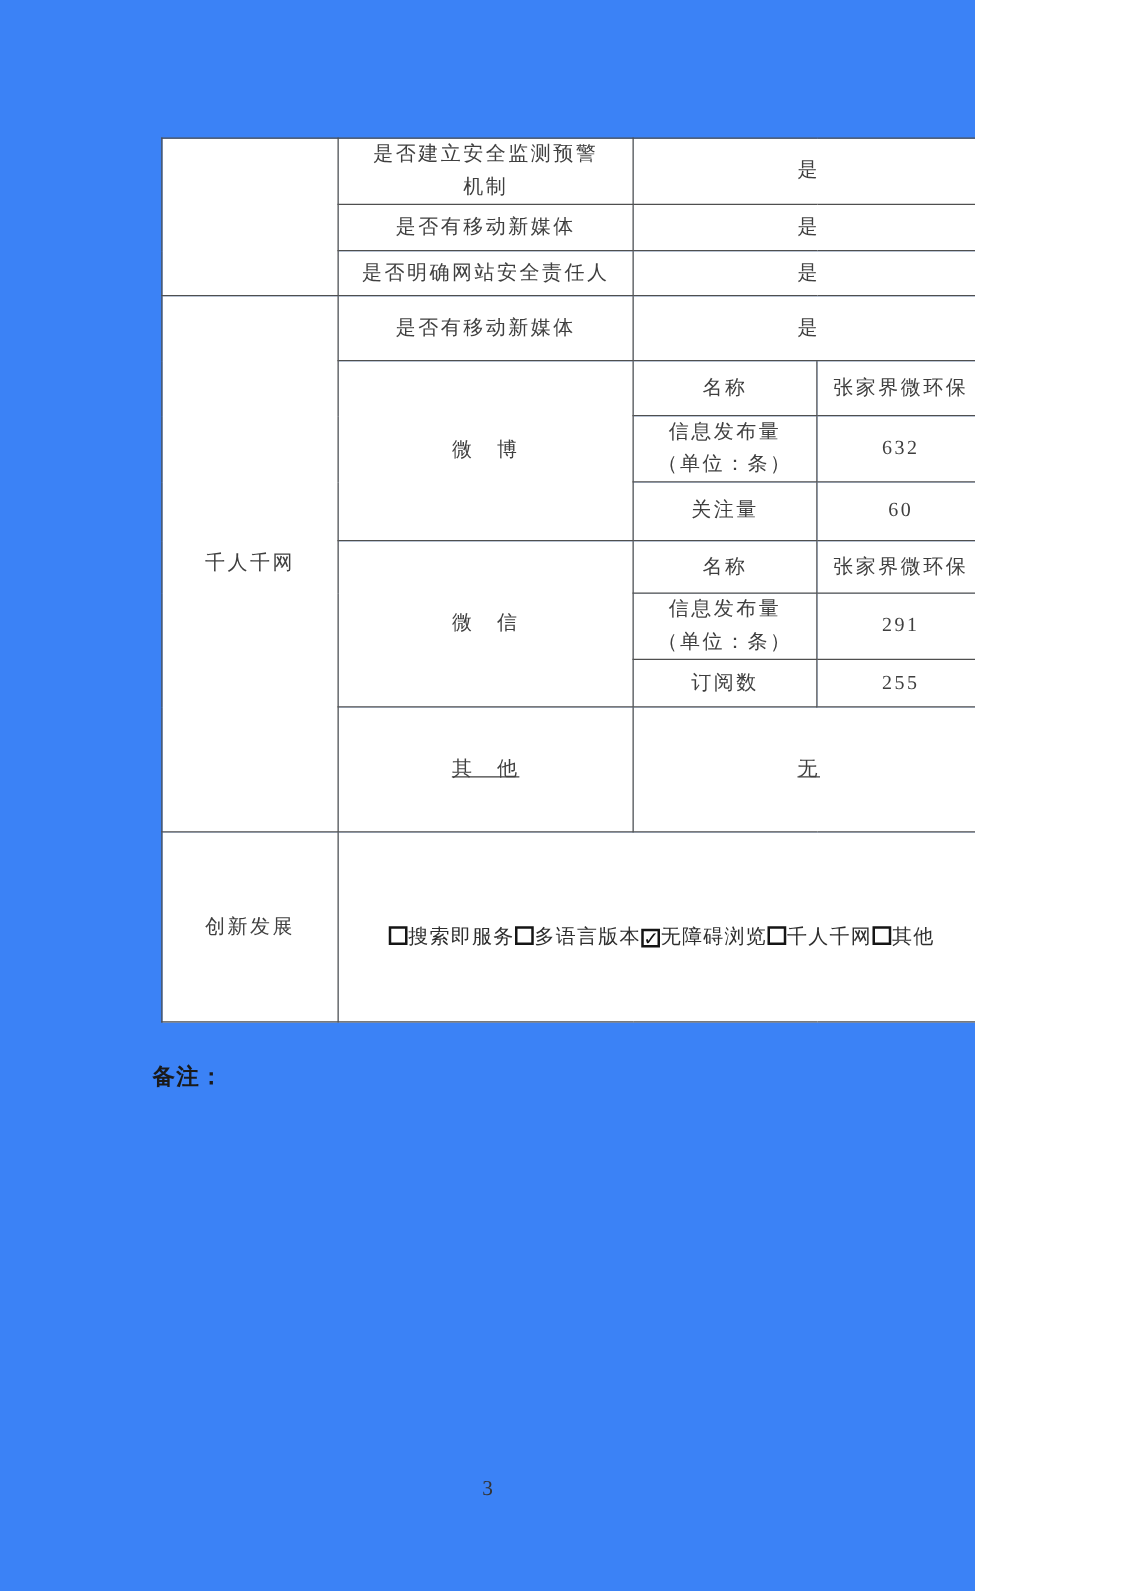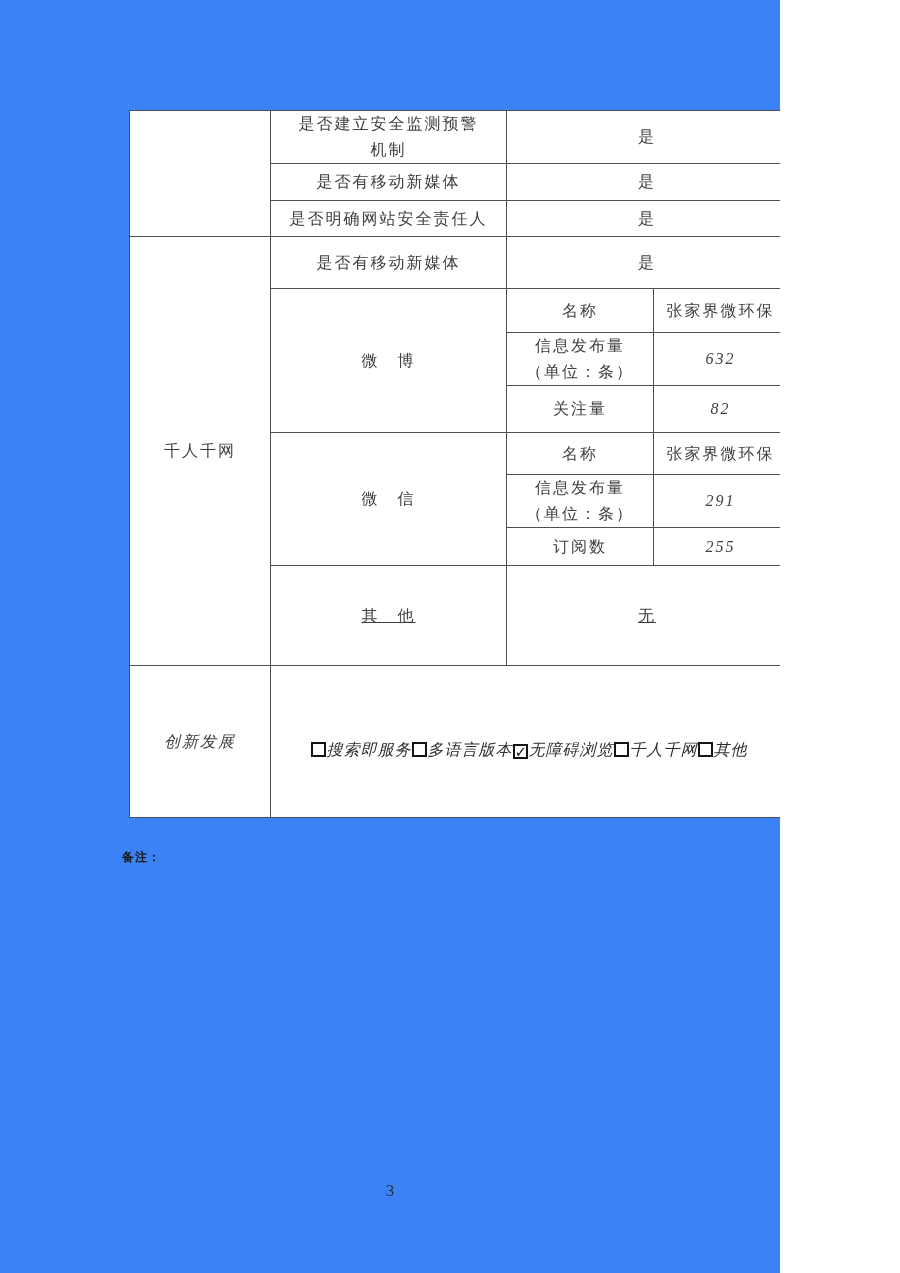--- a/index.html
+++ b/index.html
@@ -33,23 +33,23 @@
   }
   tr.h53  { height: 53px; }
   tr.h37  { height: 37px; }
   tr.h36  { height: 36px; }
   tr.h52  { height: 52px; }
   tr.h44  { height: 44px; }
   tr.h47  { height: 47px; }
   tr.h42  { height: 42px; }
   tr.h38  { height: 38px; }
   tr.h100 { height: 100px; text-decoration: underline; }
-  tr.h152 { height: 152px; font-style: italic; }
+  tr.h152 { height: 152px; }
   .wrap10 { max-width: 186px; margin: 0 auto; }
-  .num { letter-spacing: 1px; font-style: italic; }
+  .num { letter-spacing: 1px; }
   .cb-line {
     white-space: nowrap;
     letter-spacing: 1px;
     transform: translateY(-14px);
     color: #2e2e2e;
     margin-top: 44px;
   }
   .opt { display: inline-block; }
   .cb {
     display: inline-block;
@@ -64,21 +64,21 @@
     font-weight: bold;
     line-height: 12px;
     letter-spacing: 0;
     text-align: center;
     color: #111111;
   }
   .notes {
     position: absolute;
     left: 122px;
     top: 849px;
-    font-size: 12px;
+    font-size: 18px;
     font-weight: bold;
     letter-spacing: 1px;
     color: #1a1a1a;
   }
   .page-number {
     position: absolute;
     left: 0;
     right: 0;
     top: 1181px;
     text-align: center;
@@ -129,21 +129,21 @@
       </tr>
       <tr class="h52">
         <td>
           <div>信息发布量</div>
           <div>（单位：条）</div>
         </td>
         <td class="num">632</td>
       </tr>
       <tr class="h47">
         <td>关注量</td>
-        <td class="num">82</td>
+        <td class="num">60</td>
       </tr>
 
       <tr class="h42">
         <td rowspan="3">微　信</td>
         <td>名称</td>
         <td>张家界微环保</td>
       </tr>
       <tr class="h52">
         <td>
           <div>信息发布量</div>

